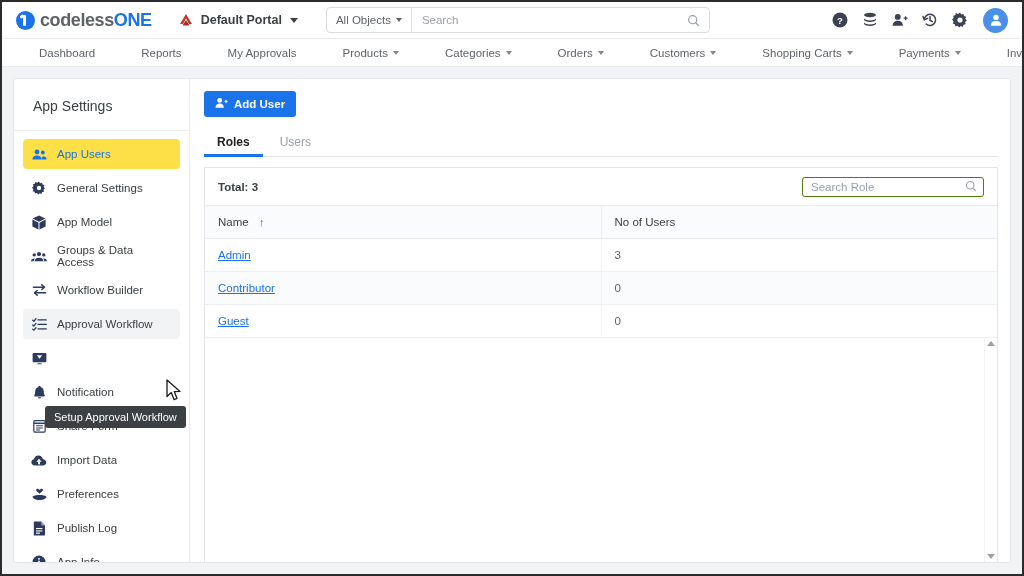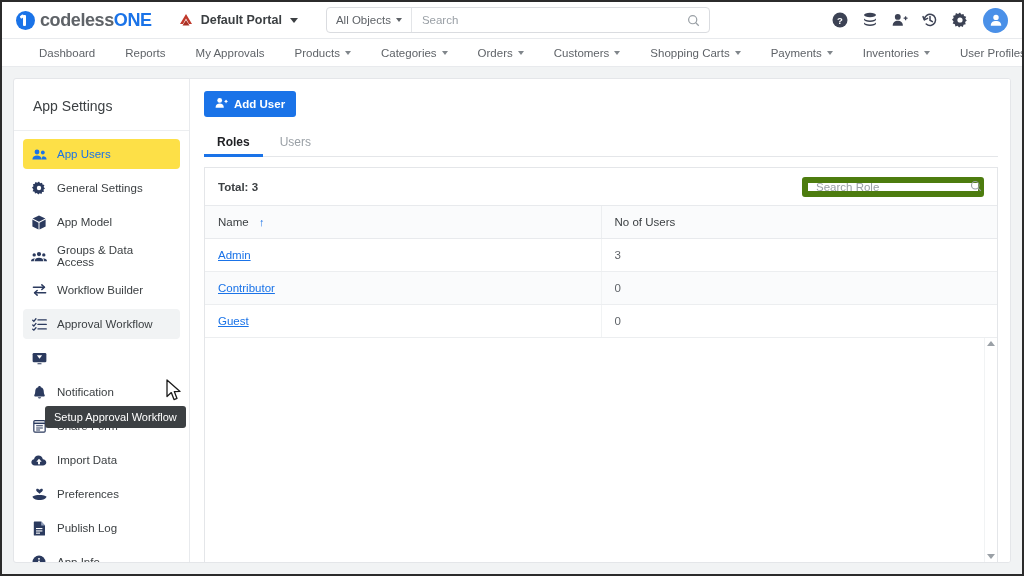--- a/index.html
+++ b/index.html
@@ -60,21 +60,21 @@
   .ticon { width: 17px; height: 17px; color: #3c4254; display: flex; align-items: center; justify-content: center; }
   .avatar {
     width: 25px; height: 25px; border-radius: 50%; background: #4a90e8;
     display: flex; align-items: center; justify-content: center; color: #fff; margin-left: 2px;
   }
 
   
   .navbar {
     height: 29px; flex: 0 0 29px; display: flex; 
     border-top: 1px solid #e8eaed; border-bottom: 1px solid #e8eaed;
-    padding-left: 22px; background: #fff; gap: 0; position: relative; z-index: 20;
+    padding-left: 22px; background: #fff; gap: 16px; position: relative; z-index: 20;
   }
   .navitem {
     display: flex; align-items: center; gap: 5px; font-size: 11.5px;
     color: #5f6368; padding: 0 15px; height: 100%; white-space: nowrap;
   }
   .nav-caret { width: 0; height: 0; border-left: 3.5px solid transparent; border-right: 3.5px solid transparent; border-top: 4.5px solid #80868b; }
 
   
   .page { flex: 1; display: flex; background: #f1f3f4; padding: 11px 11px 11px 11px; overflow: hidden; }
   .card { flex: 1; display: flex; background: #fff; border: 1px solid #e4e6e9; border-radius: 3px; overflow: hidden; }
@@ -108,21 +108,21 @@
   }
   .tabs { display: flex; gap: 4px; margin-top: 11px; border-bottom: 1px solid #e4e6e9; }
   .tab { font-size: 12px; padding: 7px 13px 7px 13px; color: #9aa0a6; position: relative; }
   .tab.active { color: #202124; font-weight: 700; }
   .tab.active::after { content: ""; position: absolute; left: 0; right: 0; bottom: -1px; height: 3px; background: #1a73e8; }
 
   .tablewrap { flex: 1; margin-top: 10px; border: 1px solid #e4e6e9; border-bottom: 0; display: flex; flex-direction: column; overflow: hidden; }
   .tabletop { height: 38px; display: flex; align-items: center; padding: 0 13px; border-bottom: 1px solid #e8eaed; }
   .total { font-size: 11.5px; font-weight: 700; color: #3c4043; }
   .rolesearch {
-    margin-left: auto; width: 182px; height: 20px; border: 6px solid #4d7c0f; border-radius: 3px;
+    margin-left: auto; width: 182px; height: 20px; border: 1px solid #4d7c0f; border-radius: 3px;
     display: flex; align-items: center; padding: 0 8px;
   }
   .rolesearch input { flex: 1; border: 0; outline: none; font-size: 11.5px; color: #9aa0a6; font-family: inherit; background: transparent; }
   .rolesearch input::placeholder { color: #9aa0a6; }
 
   table { width: 100%; border-collapse: collapse; table-layout: fixed; }
   th {
     text-align: left; font-size: 11.5px; font-weight: 400; color: #3c4043;
     padding: 10px 13px; background: #fafbfc; border-bottom: 1px solid #e8eaed;
   }

